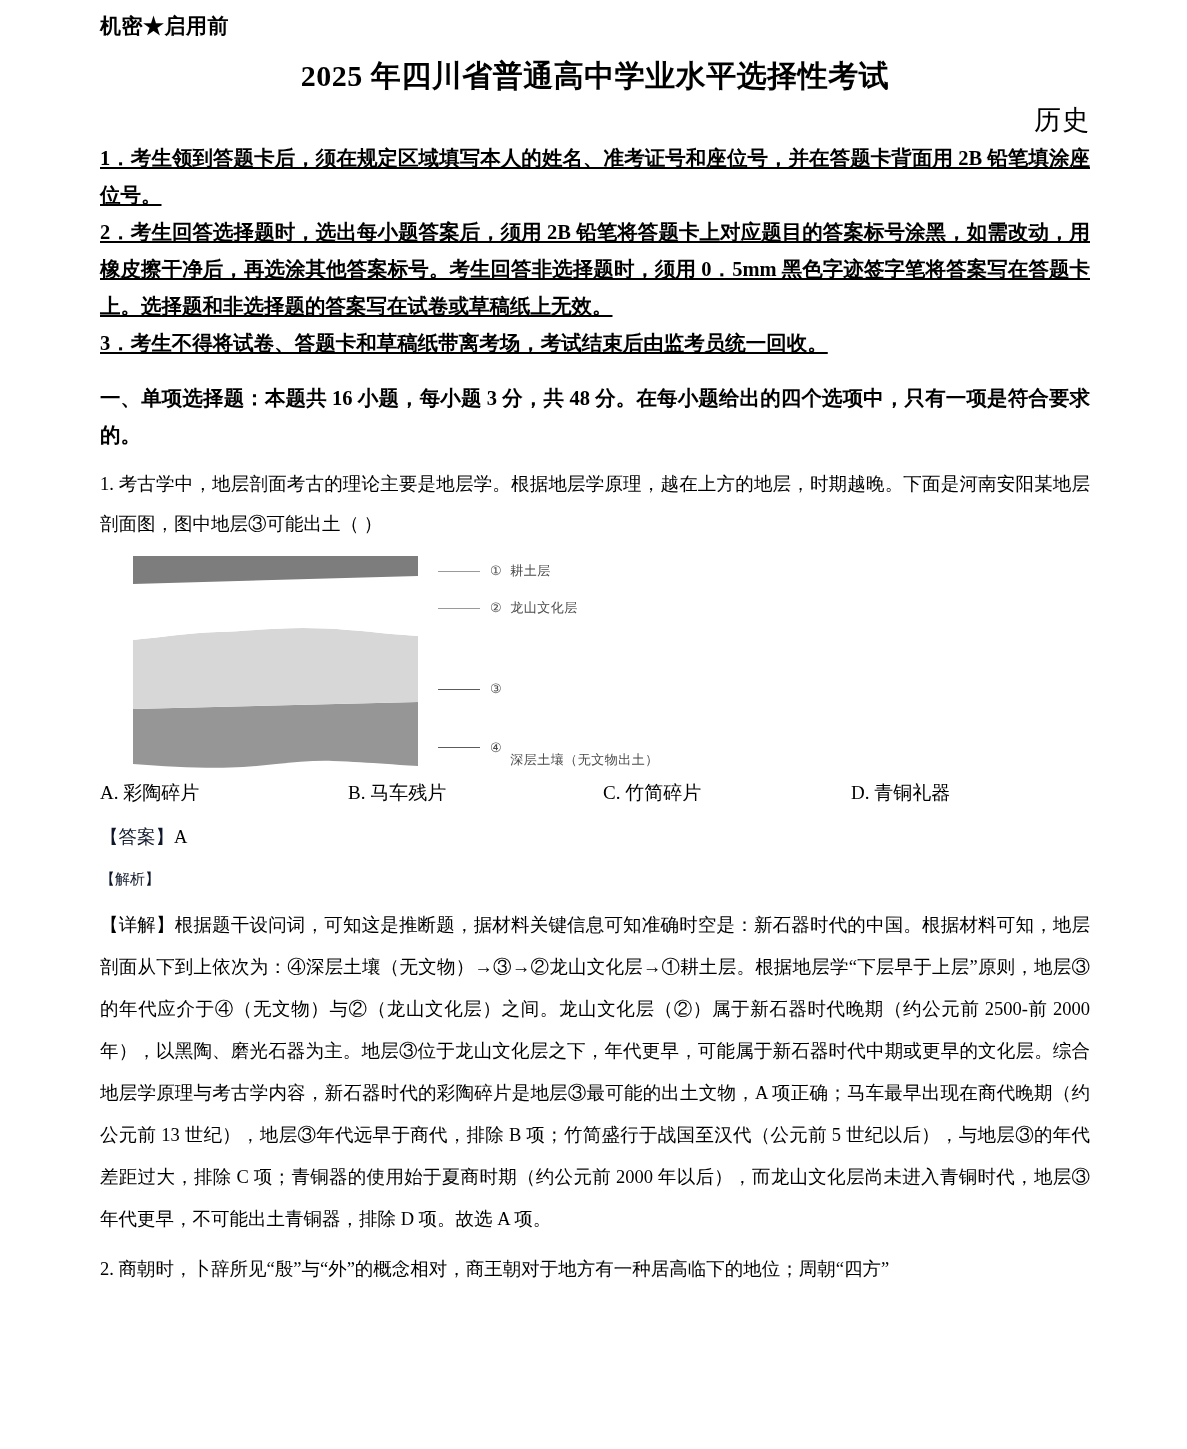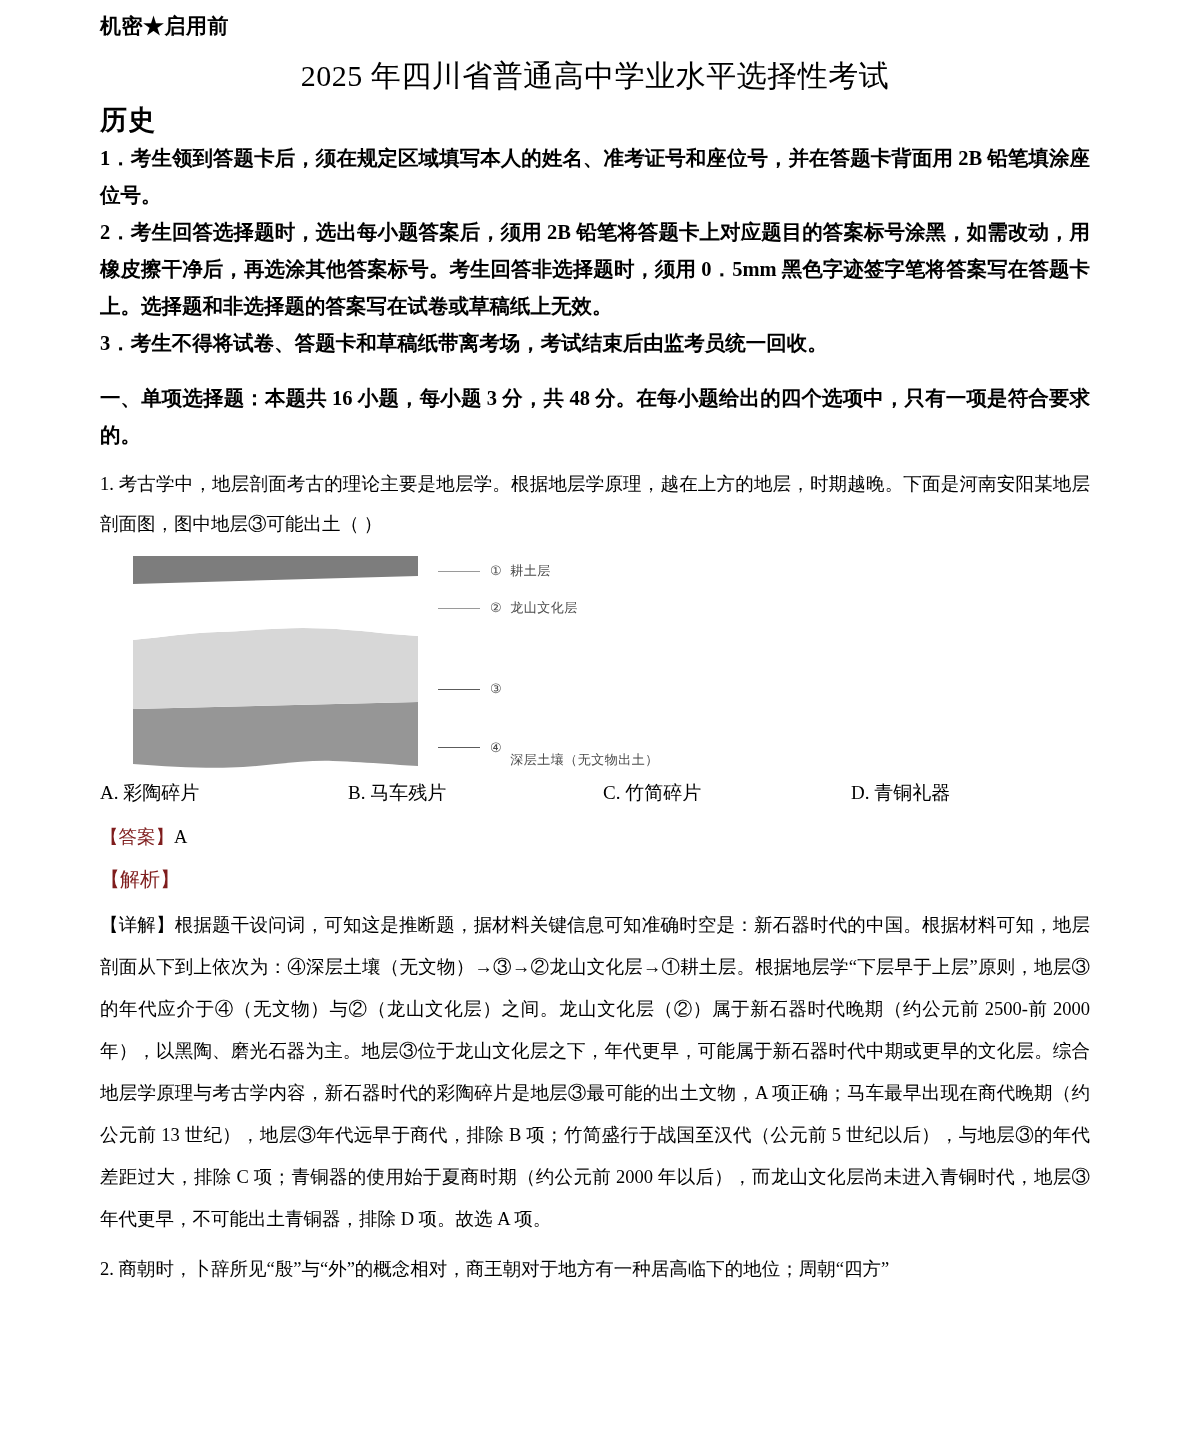--- a/index.html
+++ b/index.html
@@ -33,48 +33,49 @@
   .secret-mark {
     font-family: "Liberation Serif", "DejaVu Serif", serif;
     font-weight: bold;
     font-size: 21px;
     line-height: 28px;
     margin-top: 12px;
     letter-spacing: 0.5px;
   }
   .doc-title {
     text-align: center;
-    font-weight: normal;
+    font-weight: bold;
     font-size: 30px;
     line-height: 44px;
     margin-top: 14px;
     letter-spacing: 0.5px;
   }
   .doc-subject {
-    text-align: left;
-    font-weight: bold;
+    text-align: right;
+    font-weight: normal;
     font-size: 27px;
     line-height: 40px;
     margin-top: 2px;
     letter-spacing: 1px;
   }
 
   
   .notice-head {
     font-weight: bold;
     font-size: 20px;
     line-height: 32px;
     margin-top: 12px;
   }
   .notice-item {
     font-weight: bold;
     font-size: 20.5px;
     line-height: 37px;
     text-align: justify;
     text-justify: inter-ideograph;
+    text-decoration: underline;
   }
   .section-head {
     font-weight: bold;
     font-size: 20.5px;
     line-height: 37px;
     text-align: justify;
     text-justify: inter-ideograph;
     margin-top: 18px;
   }
 
@@ -160,27 +161,27 @@
   .opt-c { width: 248px; }
   .opt-d { width: auto; }
 
   
   .ans-line {
     font-size: 18.5px;
     line-height: 42px;
     margin-top: 8px;
   }
   .tag-blue {
-    color: #7f1d1d;
+    color: #0f172a;
   }
   .ans-letter {
     color: #000000;
   }
   .ana-line {
-    font-size: 20px;
+    font-size: 15px;
     line-height: 42px;
     color: #2e5c8a;
   }
   .detail-block {
     margin-top: 4px;
   }
 </style>
 </head>
 <body>
 

